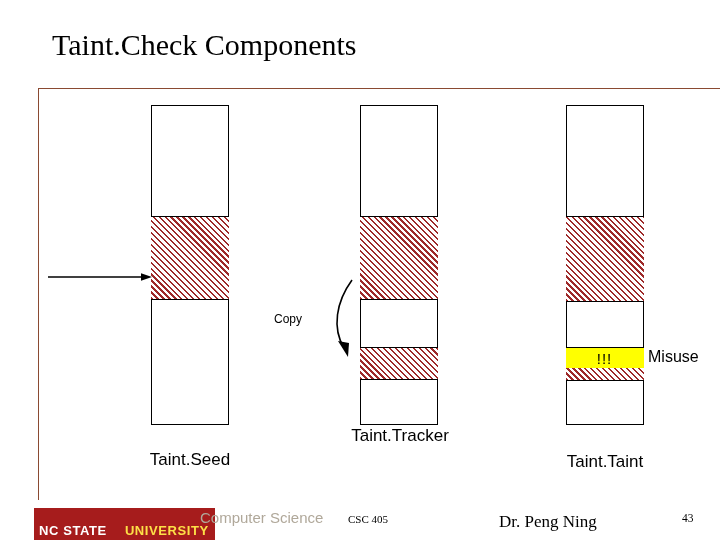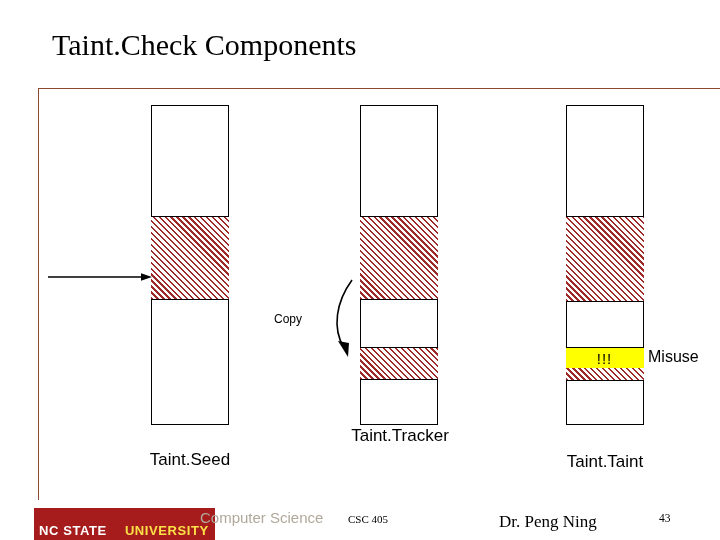--- a/index.html
+++ b/index.html
@@ -201,21 +201,21 @@
     position: absolute;
     left: 499px;
     top: 512px;
     font-family: Liberation Serif, serif;
     font-size: 17px;
     color: #000000;
     white-space: nowrap;
   }
   #footer-page {
     position: absolute;
-    left: 659px;
+    left: 682px;
     top: 512px;
     font-family: "Liberation Serif", serif;
     font-size: 11.5px;
     color: #000000;
     white-space: nowrap;
   }
 </style>
 </head>
 <body>
 

